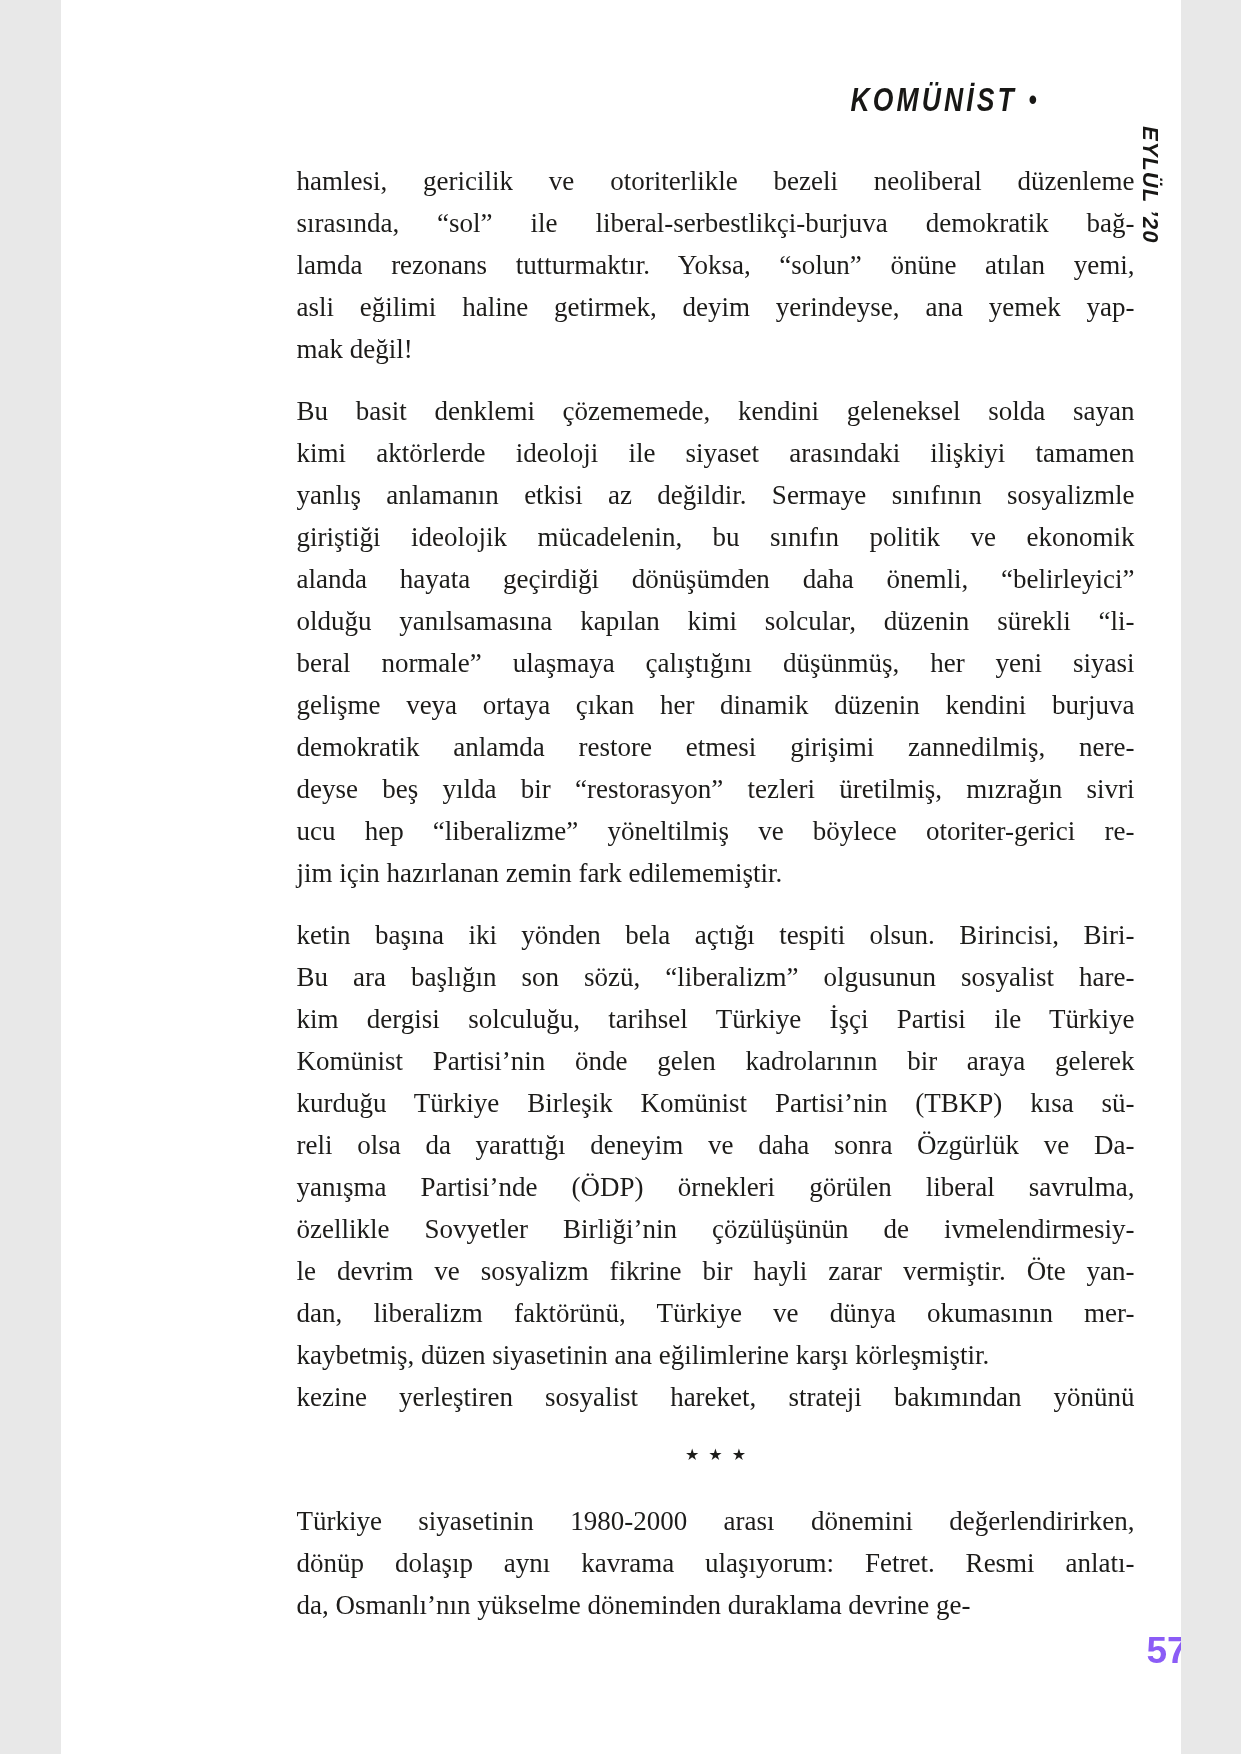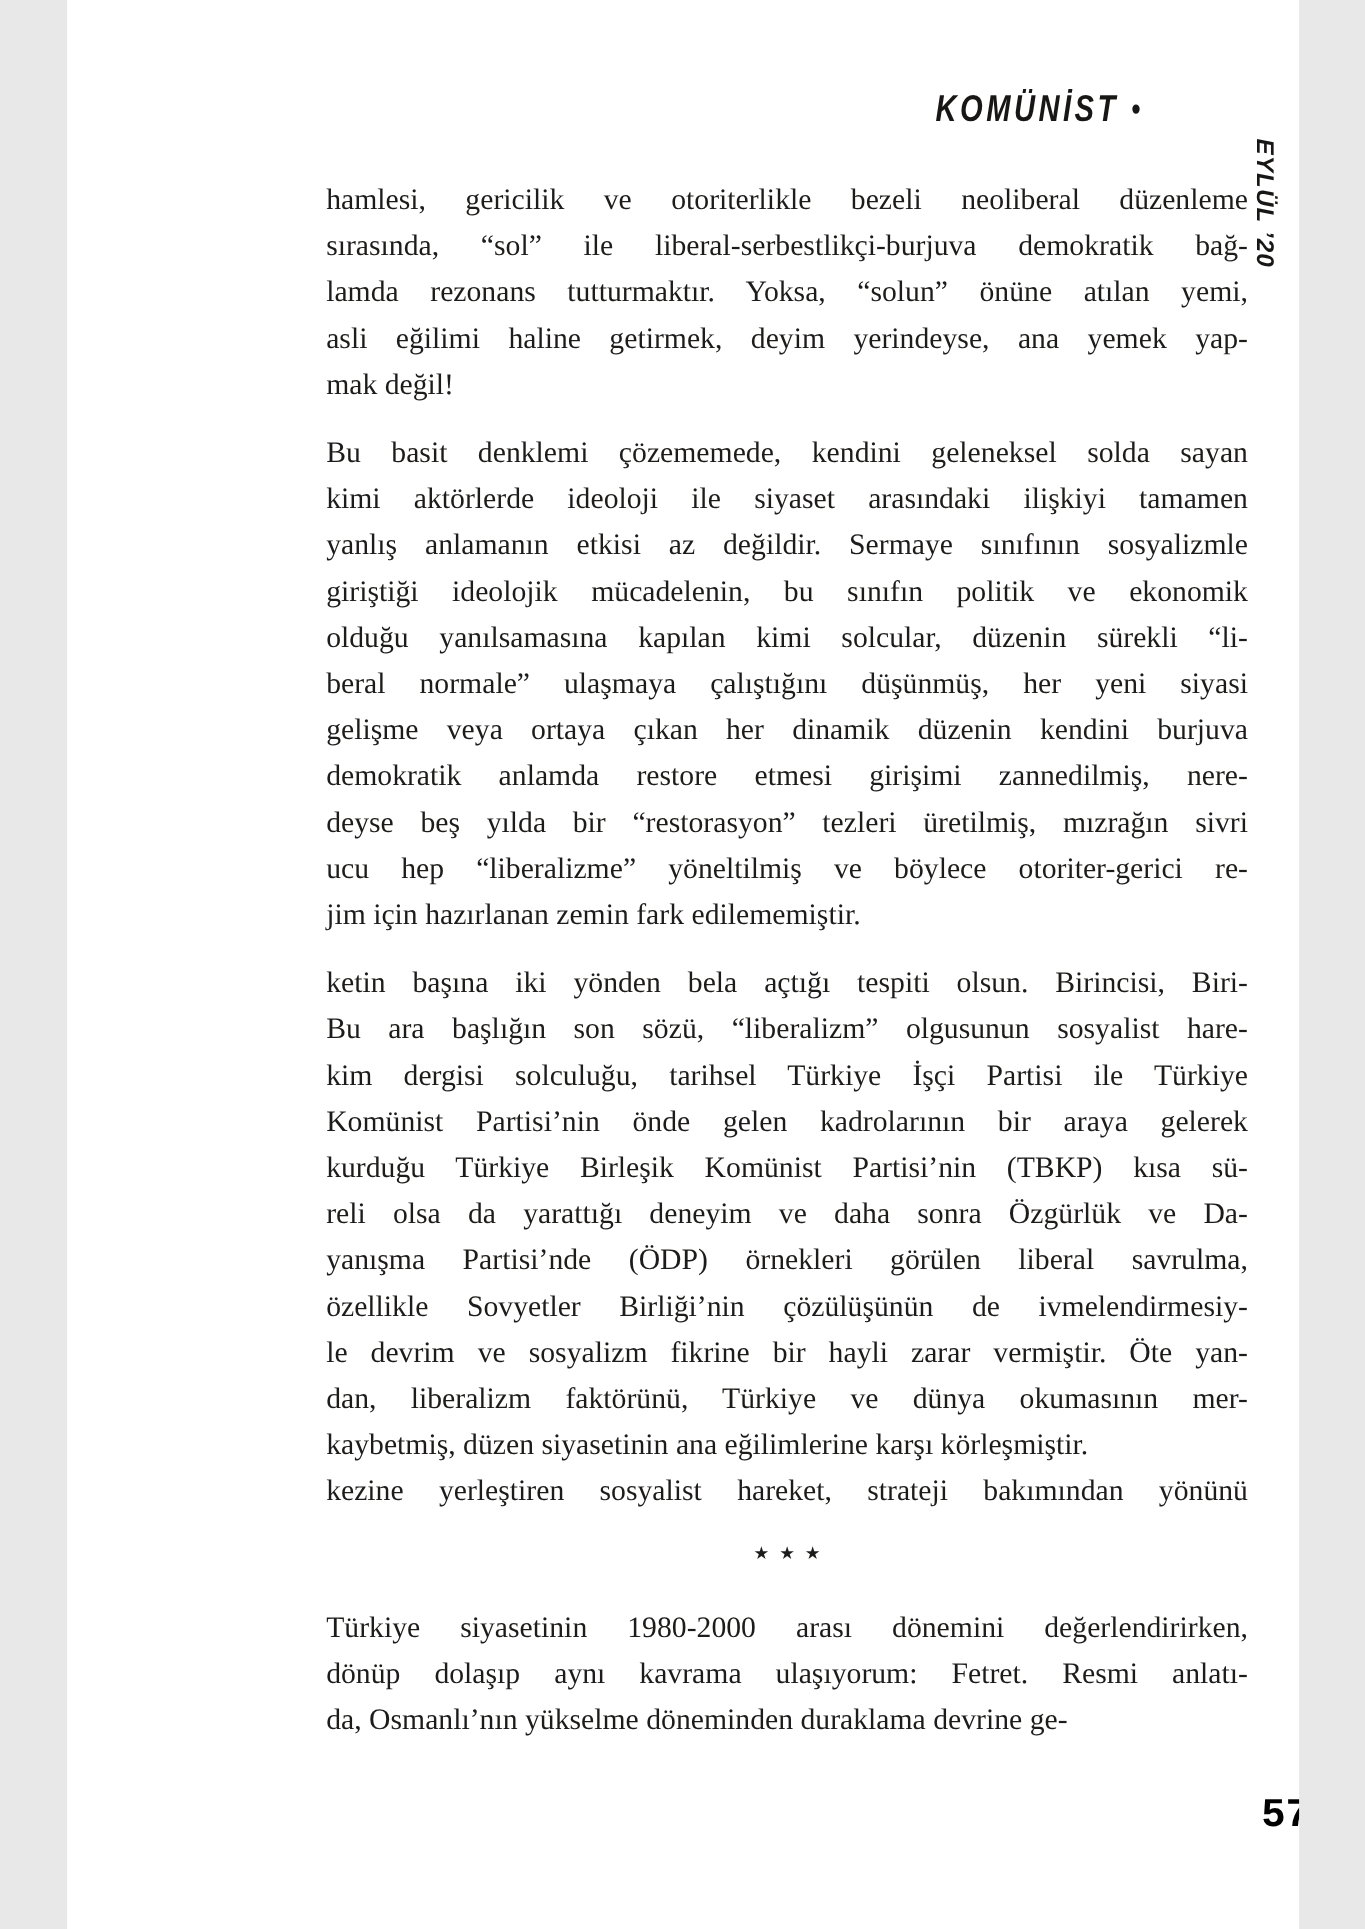--- a/index.html
+++ b/index.html
@@ -83,24 +83,24 @@
     letter-spacing: 9px;
     text-indent: 9px; 
     color: #1d1c1a;
   }
 
   
   .page-number {
     position: absolute;
     top: 1630px;
     left: 1086px;
-    font-family: Liberation Mono, monospace;
+    font-family: Liberation Sans, sans-serif;
     font-weight: 700;
     font-size: 37px;
-    color: #000000;
+    color: #8b5cf6;
   }
 </style>
 </head>
 <body>
 
 <div class="page" style="background: rgb(255, 255, 255); color: rgb(29, 28, 26);">
 
   <div class="masthead">
     <span>KOMÜNİST</span>
     <span class="bullet">•</span>
@@ -114,20 +114,21 @@
         <div class="line">sırasında, “sol” ile liberal-serbestlikçi-burjuva demokratik bağ-</div>
         <div class="line">lamda rezonans tutturmaktır. Yoksa, “solun” önüne atılan yemi,</div>
         <div class="line">asli eğilimi haline getirmek, deyim yerindeyse, ana yemek yap-</div>
         <div class="line last">mak değil!</div>
       </div>
       <div class="para">
         <div class="line">Bu basit denklemi çözememede, kendini geleneksel solda sayan</div>
         <div class="line">kimi aktörlerde ideoloji ile siyaset arasındaki ilişkiyi tamamen</div>
         <div class="line">yanlış anlamanın etkisi az değildir. Sermaye sınıfının sosyalizmle</div>
         <div class="line">giriştiği ideolojik mücadelenin, bu sınıfın politik ve ekonomik</div>
+        <div class="line">alanda hayata geçirdiği dönüşümden daha önemli, “belirleyici”</div>
         <div class="line">olduğu yanılsamasına kapılan kimi solcular, düzenin sürekli “li-</div>
         <div class="line">beral normale” ulaşmaya çalıştığını düşünmüş, her yeni siyasi</div>
         <div class="line">gelişme veya ortaya çıkan her dinamik düzenin kendini burjuva</div>
         <div class="line">demokratik anlamda restore etmesi girişimi zannedilmiş, nere-</div>
         <div class="line">deyse beş yılda bir “restorasyon” tezleri üretilmiş, mızrağın sivri</div>
         <div class="line">ucu hep “liberalizme” yöneltilmiş ve böylece otoriter-gerici re-</div>
         <div class="line last">jim için hazırlanan zemin fark edilememiştir.</div>
       </div>
       <div class="para">
         <div class="line">ketin başına iki yönden bela açtığı tespiti olsun. Birincisi, Biri-</div>

